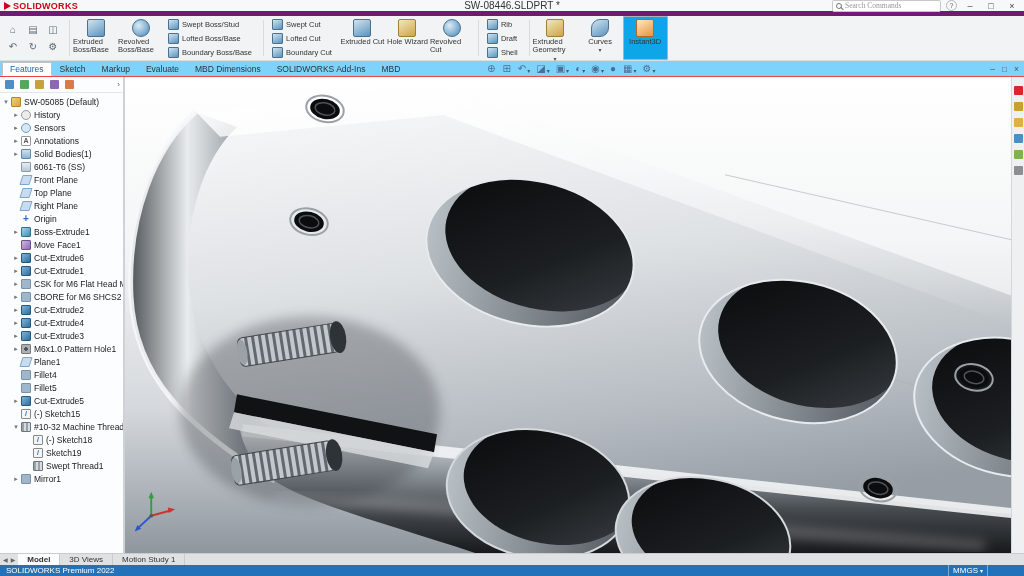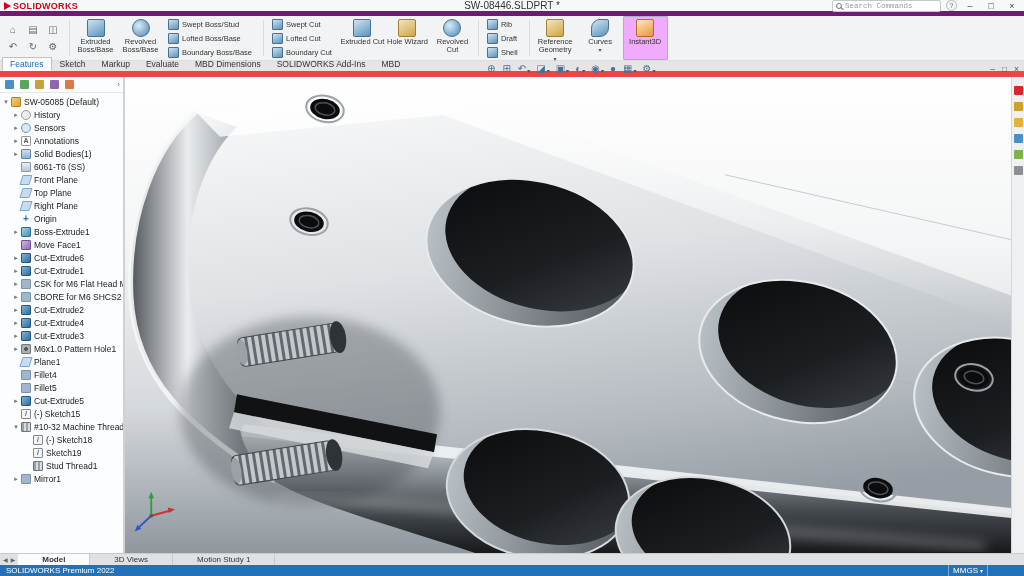--- a/index.html
+++ b/index.html
@@ -9,50 +9,50 @@
   
   .titlebar{height:16px;background:#f7f8f9;border-bottom:5px solid #701a75;display:flex;padding:0 4px;position:relative}
   .logo{display:flex;align-items:center;gap:2px}
   .logo-tri{width:0;height:0;border-left:7px solid #d0021b;border-top:4px solid transparent;border-bottom:4px solid transparent}
   .logo-text{font-size:9px;font-weight:bold;color:#d0021b;letter-spacing:.3px}
   .doc-title{position:absolute;left:50%;transform:translateX(-50%);font-size:10px;color:#333;white-space:nowrap}
   .tb-right{margin-left:auto;display:flex;align-items:center;gap:5px}
   .searchbox{display:flex;align-items:center;gap:3px;background:#fff;border:1px solid #c6c9cc;border-radius:2px;height:12px;padding:0 3px}
   .mag{width:6px;height:6px;border:1px solid #777;border-radius:50%;position:relative;flex:0 0 6px}
   .mag::after{content:"";position:absolute;width:4px;height:1px;background:#777;transform:rotate(45deg);right:-3px;bottom:-1px}
-  .search{border:none;outline:none;width:92px;font-size:7.5px;color:#555;background:transparent;font-family:Liberation Mono, monospace}
+  .search{border:none;outline:none;width:92px;font-size:7.5px;color:#555;background:transparent;font-family:Liberation Serif, serif}
   .search::placeholder{color:#999}
   .helpbtn{width:11px;height:11px;border:1px solid #b5b8bb;border-radius:50%;font-size:7px;color:#666;display:flex;align-items:center;justify-content:center}
   .winbtn{width:16px;text-align:center;font-size:9px;color:#444;line-height:14px}
 
   
   .ribbon{height:45px;background:#f2f3f4;border-bottom:1px solid #dcdee0;display:flex;align-items:stretch;padding-left:2px}
   .qa-block{display:flex;flex-wrap:wrap;width:64px;align-content:center;gap:1px 2px;padding:2px}
   .qa-btn{width:18px;height:16px;display:flex;align-items:center;justify-content:center;border-radius:2px}
   .qa-glyph{font-size:10px;color:#5b6a78;line-height:1}
   .rsep{width:1px;background:#d8dadc;margin:4px 3px}
   .rgroup.row{display:flex}
   .rgroup.stack{display:flex;flex-direction:column;justify-content:center;gap:1px;padding:0 2px}
-  .btn-large{width:45px;display:flex;flex-direction:column;align-items:center;padding-top:3px;font-size:7.5px;text-align:center;color:#333;line-height:1.1;border-radius:2px;cursor:default}
-  .btn-large[data-active="true"]{background:#f0abfc;box-shadow:inset 0 0 0 1px #a8b2bd}
+  .btn-large{width:45px;display:flex;flex-direction:column;align-items:center;padding-top:3px;font-size:7.5px;color:#333;line-height:1.1;border-radius:2px;cursor:default}
+  .btn-large[data-active="true"]{background:#0ea5e9;box-shadow:inset 0 0 0 1px #a8b2bd}
   .btn-small{display:flex;align-items:center;gap:3px;height:13px;padding:0 3px;white-space:nowrap;font-size:7.5px;color:#333;border-radius:2px}
   .ricon{width:18px;height:18px;flex:0 0 18px;border:1px solid #49708f;border-radius:2px;background:linear-gradient(150deg,#cfe4f2,#5b93bd);margin-bottom:1px}
   .ricon-sm{width:11px;height:11px;flex:0 0 11px;border:1px solid #49708f;border-radius:1px;background:linear-gradient(150deg,#cfe4f2,#5b93bd)}
   [data-icon="revolved-boss"],[data-icon="revolved-cut"]{border-radius:50%;background:radial-gradient(circle at 35% 35%,#d8ecf8,#4a86b5)}
   [data-icon="hole-wizard"],[data-icon="reference-geometry"]{background:linear-gradient(150deg,#f4e6bb,#cda54a);border-color:#a07f2f}
   [data-icon="fillet"]{background:linear-gradient(150deg,#cfe9d4,#63a86f);border-color:#47815a;border-radius:4px}
   [data-icon="linear-pattern"]{background-color:#eef3f7;background-image:repeating-linear-gradient(0deg,#4f86c0 0 3px,transparent 3px 6px),repeating-linear-gradient(90deg,#4f86c0 0 3px,transparent 3px 6px);border-color:#3d6d9e}
   [data-icon="instant3d"]{background:linear-gradient(150deg,#ffe9c2,#e8943c);border-color:#b56a1f}
   [data-icon="curves"]{border-radius:50% 2px 50% 2px}
   [data-icon="mirror"]{background:linear-gradient(90deg,#5b93bd 50%,#d9e6f0 50%)}
   .dd::after{content:none;font-size:6px;color:#555;line-height:1}
   .dd[data-dd="true"]::after{content:"▾"}
 
   
-  .tabstrip{height:16px;background:#e5e5e5;border-bottom:6px solid #ef4444;display:flex;position:relative}
+  .tabstrip{height:16px;background:#7dd3fc;border-bottom:1px solid #ef4444;display:flex;position:relative}
   .ctabs{display:flex;align-items:flex-end;padding-left:2px}
   .ctab{padding:1px 7px 1px;font-size:8.5px;color:#333;border:1px solid transparent;white-space:nowrap}
   .ctab[data-active="true"]{background:#fdfdfd;border-color:#bfc3c6;border-bottom-color:#fdfdfd;color:#1a66ad}
   .headsup{position:absolute;left:484px;top:0;height:16px;display:flex;align-items:center}
   .hbtn{display:flex;align-items:center;gap:1px;padding:0 3px;height:15px;border-radius:2px}
   .hglyph{font-size:10px;color:#4b6f95;line-height:1}
   .docctl{position:absolute;right:5px;top:0;height:16px;display:flex;align-items:center;gap:7px}
   .dbtn{font-size:8.5px;color:#555;line-height:1}
 
   
@@ -109,21 +109,21 @@
   .taskpane .tp-btn:nth-child(3) .tp-ic{background:#e0b23c}
   .taskpane .tp-btn:nth-child(4) .tp-ic{background:#4a90c4}
   .taskpane .tp-btn:nth-child(5) .tp-ic{background:#7fb24c}
   .taskpane .tp-btn:nth-child(6) .tp-ic{background:#8a8f94}
 
   
   .bottomtabs{height:12px;background:#dfe1e3;border-top:1px solid #c9cbcd;display:flex;align-items:stretch}
   .bnav{display:flex;align-items:center;padding:0 3px;gap:3px}
   .bnav-btn{font-size:6px;color:#666;line-height:1}
   .btabs{display:flex}
-  .btab{padding:0 24px;font-size:8px;display:flex;align-items:center;border-right:1px solid #c9cbcd;color:#333;white-space:nowrap}
+  .btab{padding:0 9px;font-size:8px;display:flex;align-items:center;border-right:1px solid #c9cbcd;color:#333;white-space:nowrap}
   .btab[data-active="true"]{background:#fbfcfd;font-weight:bold}
 
   
   .statusbar{height:11px;background:#2272b9;color:#fff;display:flex;align-items:center;font-size:8px;padding:0 6px;gap:8px}
   .sb-right{margin-left:auto;display:flex;align-items:center;gap:4px}
   .units{display:flex;align-items:center;gap:2px;padding:0 4px;border-left:1px solid rgba(255,255,255,.4);border-right:1px solid rgba(255,255,255,.4);height:11px}
   .units::after{content:"▾";font-size:6px}
   .sb-pad{width:26px;height:11px}
 </style>
 </head>
@@ -262,21 +262,21 @@
   <div class="btn-small">
     <span class="ricon-sm" data-icon="shell"></span>
     <span class="slabel">Shell</span>
     <span class="dd"></span>
   </div>
 </div>
   <div class="rsep"></div>
   <div class="rgroup row">
   <div class="btn-large">
     <span class="ricon" data-icon="reference-geometry"></span>
-    <span class="blabel">Reference Geometry</span>
+    <span class="blabel">Extruded Geometry</span>
     <span class="dd" data-dd="true"></span>
   </div>
 
   <div class="btn-large">
     <span class="ricon" data-icon="curves"></span>
     <span class="blabel">Curves</span>
     <span class="dd" data-dd="true"></span>
   </div>
 
   <div class="btn-large" data-active="true">
@@ -567,21 +567,21 @@
 
   <div class="titem" data-indent="2">
     <span class="exp"></span>
     <span class="ticon" data-icon="sketch"></span>
     <span class="tlabel">Sketch19</span>
   </div>
 
   <div class="titem" data-indent="2">
     <span class="exp"></span>
     <span class="ticon" data-icon="thread"></span>
-    <span class="tlabel">Stud Thread1</span>
+    <span class="tlabel">Swept Thread1</span>
   </div>
 
   <div class="titem" data-indent="1" data-exp="collapsed">
     <span class="exp"></span>
     <span class="ticon" data-icon="mirror"></span>
     <span class="tlabel">Mirror1</span>
   </div>
 </div>
   </aside>
 

